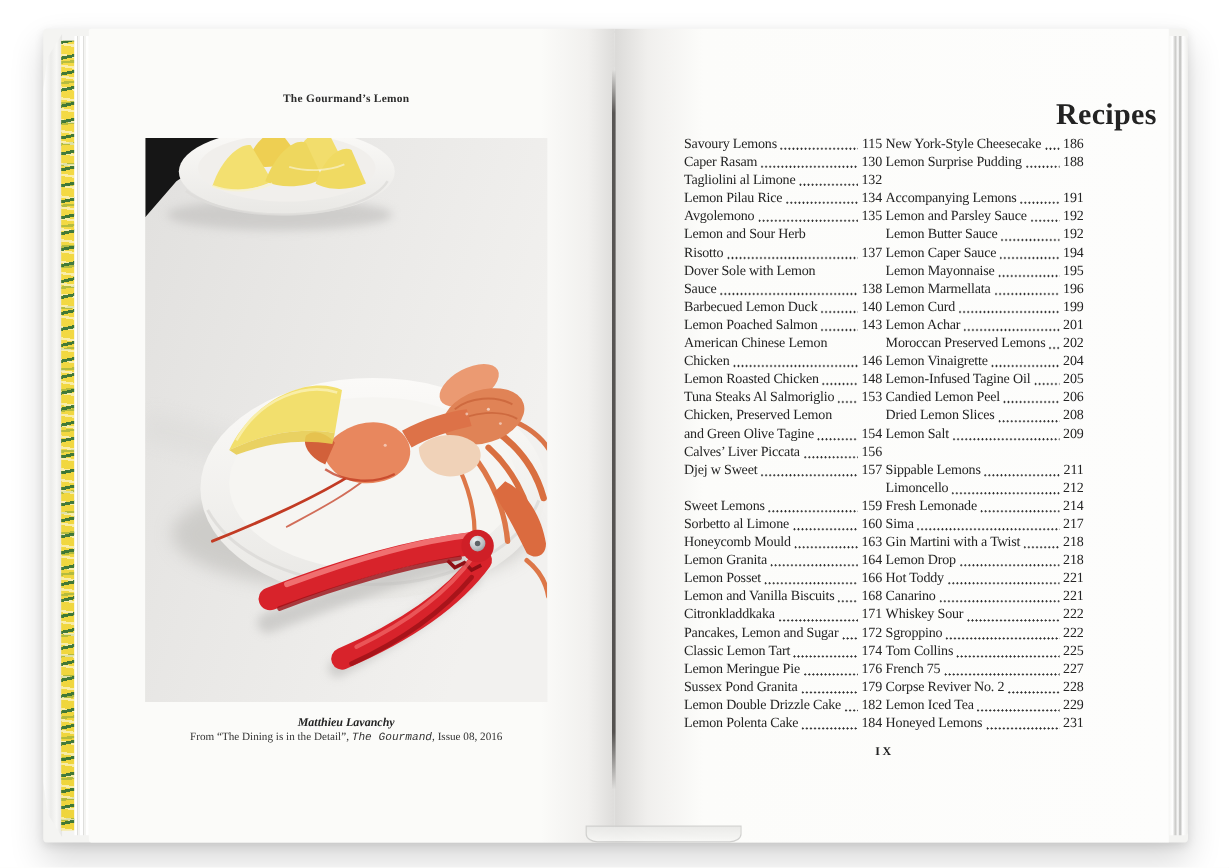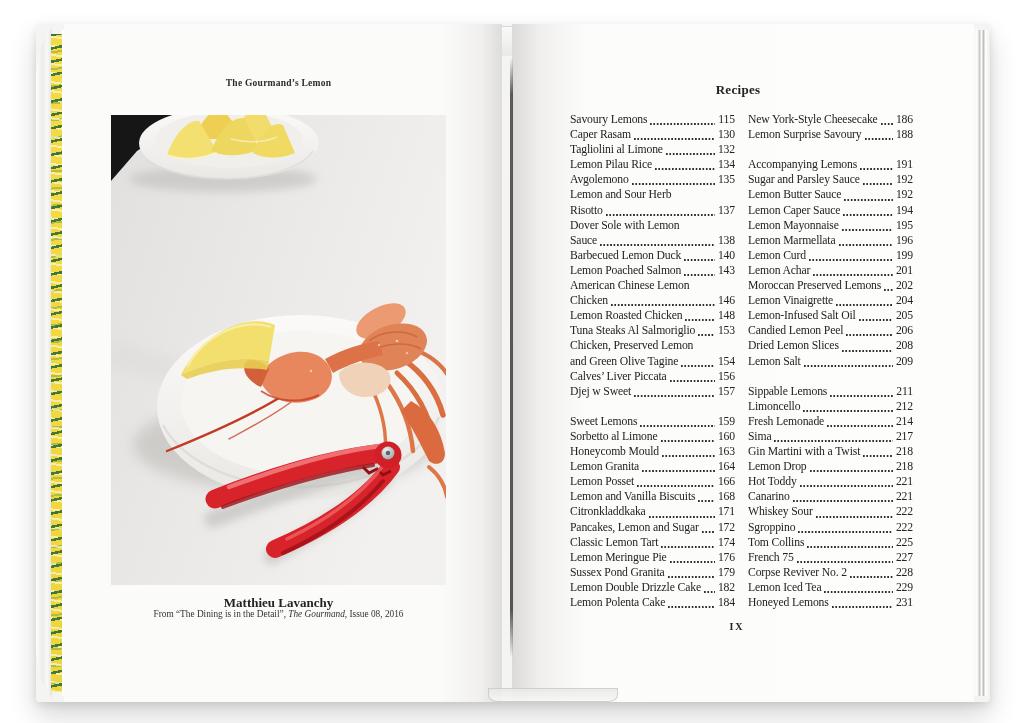--- a/index.html
+++ b/index.html
@@ -27,52 +27,52 @@
       repeating-linear-gradient(168deg, rgba(46,110,52,.9) 0 2.5px, rgba(46,110,52,0) 2.5px 13px),
       repeating-linear-gradient(8deg, rgba(255,255,255,.55) 0 2px, rgba(255,255,255,0) 2px 9px),
       repeating-linear-gradient(175deg, rgba(120,160,60,.5) 0 2px, rgba(120,160,60,0) 2px 17px),
       linear-gradient(#f4da45,#efd53c);}
   .edge-left-pages{position:absolute;left:26px;top:6px;width:12px;height:666px;
     background:repeating-linear-gradient(to right,#ffffff 0 2px,#dededc 2px 3px,#f4f4f2 3px 5px);}
   .edge-right-pages{position:absolute;right:0;top:6px;width:16px;height:666px;border-radius:0 3px 3px 0;
     background:linear-gradient(to right,#f6f6f4,#ffffff 20%,#c9c9c7 34%,#ffffff 48%,#b9b9b7 58%,#ffffff 72%,#ededeb);}
 
   .page{position:absolute;top:0;height:678px;}
-  .page-left{left:28px;width:438px;
+  .page-left{left:38px;width:438px;
     background:linear-gradient(to right,#fbfbf9 0%,#fbfbf9 86%,#f1f0ee 95%,#dedddb 100%);
     border-radius:2px 0 0 2px;}
   .page-right{left:476px;width:462px;
     background:linear-gradient(to left,#fdfdfc 0%,#fcfcfa 84%,#f0efed 94%,#dbdad8 100%);}
   .gutter-line{position:absolute;left:474px;top:34px;width:3px;height:600px;
     background:linear-gradient(to bottom,rgba(50,50,50,0),rgba(55,52,50,.8) 6%,rgba(60,57,55,.85) 92%,rgba(50,50,50,0));}
   .curl-top{position:absolute;left:438px;top:2px;width:120px;height:30px;
     background:linear-gradient(to bottom,#fafaf8,#e8e8e6);
     border:1px solid #d4d4d2;border-bottom:none;border-radius:10px 14px 0 0/8px 10px 0 0;opacity:.9;}
   .curl-top2{position:absolute;left:488px;top:6px;width:46px;height:22px;background:#f2f2f0;
     border:1px solid #cfcfcd;border-radius:8px 8px 0 0;opacity:.85;}
   .curl-bottom{position:absolute;left:452px;top:664px;width:130px;height:14px;
     background:linear-gradient(to bottom,#e9e9e7,#f8f8f6);
     border:1px solid #cdcdcb;border-radius:0 0 10px 10px/0 0 7px 7px;opacity:.9;}
 
   
   .running-header{position:absolute;left:47px;top:54px;width:335px;text-align:center;
     font-size:9.5px;font-weight:bold;letter-spacing:.25px;color:#2c2c2c;}
   .photo-frame{position:absolute;left:47px;top:91px;width:335px;height:470px;overflow:hidden;background:#e7e6e4;}
   .caption{position:absolute;left:27px;top:573px;width:375px;text-align:center;line-height:11.5px;}
-  .caption .credit{font-size:13px;font-weight:bold;}
+  .caption .credit{font-size:10px;font-weight:bold;font-style:italic;}
   .caption .source{font-size:9.3px;color:#333;}
-  .caption .source .it{font-style:italic;}
+  .caption .source .it{font-style:italic;font-family:Liberation Mono, monospace;}
   .folio{font-size:10px;font-weight:bold;letter-spacing:2px;}
   .folio-left{position:absolute;left:47px;top:601px;width:335px;text-align:center;}
   .folio-right{position:absolute;left:0;top:597px;width:450px;text-align:center;}
 
   
-  .recipes-title{position:absolute;left:0;top:58px;width:452px;text-align:center;
-    font-size:13px;font-weight:bold;letter-spacing:.3px;}
-  .toc-cols{position:absolute;left:58px;top:88px;display:flex;gap:13px;}
+  .recipes-title{position:absolute;left:0;top:58px;width:452px;text-align:right;
+    font-size:25px;font-weight:bold;letter-spacing:.3px;}
+  .toc-cols{position:absolute;left:58px;top:88px;display:flex;gap:3px;}
   .toc-col{width:165px;}
   .toc-row{display:flex;align-items:baseline;height:15.1px;font-size:11.7px;line-height:15px;
     letter-spacing:-.15px;white-space:nowrap;overflow:hidden;}
   .toc-row.gap{height:15.1px;}
   .toc-title{flex:0 1 auto;}
   .leader{flex:1 1 auto;min-width:4px;height:2px;margin:0 3px 2px 3px;align-self:flex-end;
     background-image:radial-gradient(circle at 1px 1px,#2e2e2e .8px,rgba(0,0,0,0) .95px);
     background-size:3.4px 2px;background-repeat:repeat-x;}
   .toc-page{flex:0 0 auto;}
 </style>
@@ -354,32 +354,32 @@
               <span class="toc-page">184</span>
             </div>
           </div>
         <div class="toc-col" id="toc-col-right">
             <div class="toc-row">
               <span class="toc-title">New York-Style Cheesecake</span>
               <span class="leader"></span>
               <span class="toc-page">186</span>
             </div>
             <div class="toc-row">
-              <span class="toc-title">Lemon Surprise Savoury</span>
+              <span class="toc-title">Lemon Surprise Pudding</span>
               <span class="leader"></span>
               <span class="toc-page">188</span>
             </div>
             <div class="toc-row gap"></div>
             <div class="toc-row">
               <span class="toc-title">Accompanying Lemons</span>
               <span class="leader"></span>
               <span class="toc-page">191</span>
             </div>
             <div class="toc-row">
-              <span class="toc-title">Sugar and Parsley Sauce</span>
+              <span class="toc-title">Lemon and Parsley Sauce</span>
               <span class="leader"></span>
               <span class="toc-page">192</span>
             </div>
             <div class="toc-row">
               <span class="toc-title">Lemon Butter Sauce</span>
               <span class="leader"></span>
               <span class="toc-page">192</span>
             </div>
             <div class="toc-row">
               <span class="toc-title">Lemon Caper Sauce</span>
@@ -410,21 +410,21 @@
               <span class="toc-title">Moroccan Preserved Lemons</span>
               <span class="leader"></span>
               <span class="toc-page">202</span>
             </div>
             <div class="toc-row">
               <span class="toc-title">Lemon Vinaigrette</span>
               <span class="leader"></span>
               <span class="toc-page">204</span>
             </div>
             <div class="toc-row">
-              <span class="toc-title">Lemon-Infused Salt Oil</span>
+              <span class="toc-title">Lemon-Infused Tagine Oil</span>
               <span class="leader"></span>
               <span class="toc-page">205</span>
             </div>
             <div class="toc-row">
               <span class="toc-title">Candied Lemon Peel</span>
               <span class="leader"></span>
               <span class="toc-page">206</span>
             </div>
             <div class="toc-row">
               <span class="toc-title">Dried Lemon Slices</span>

